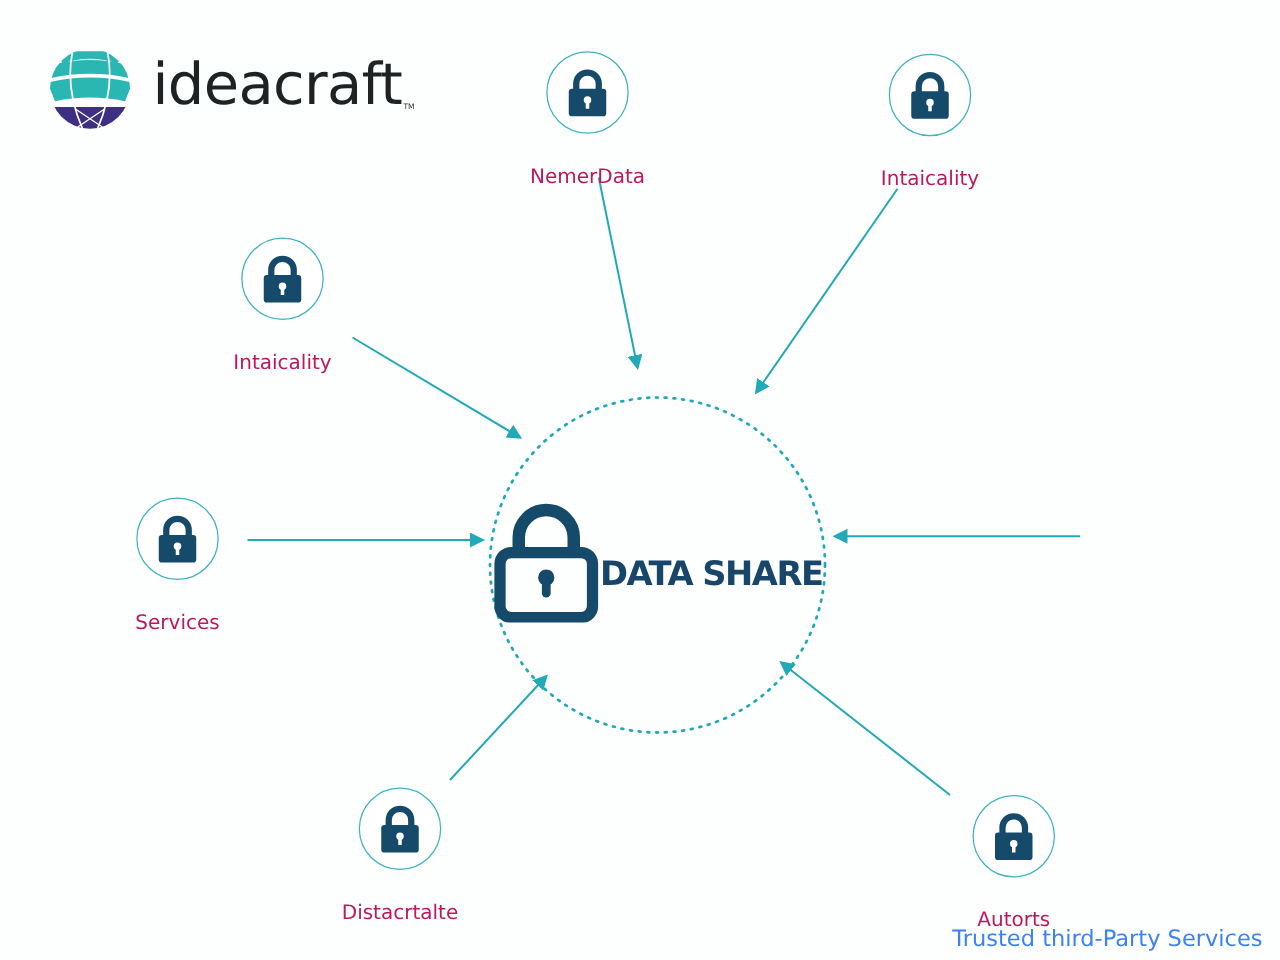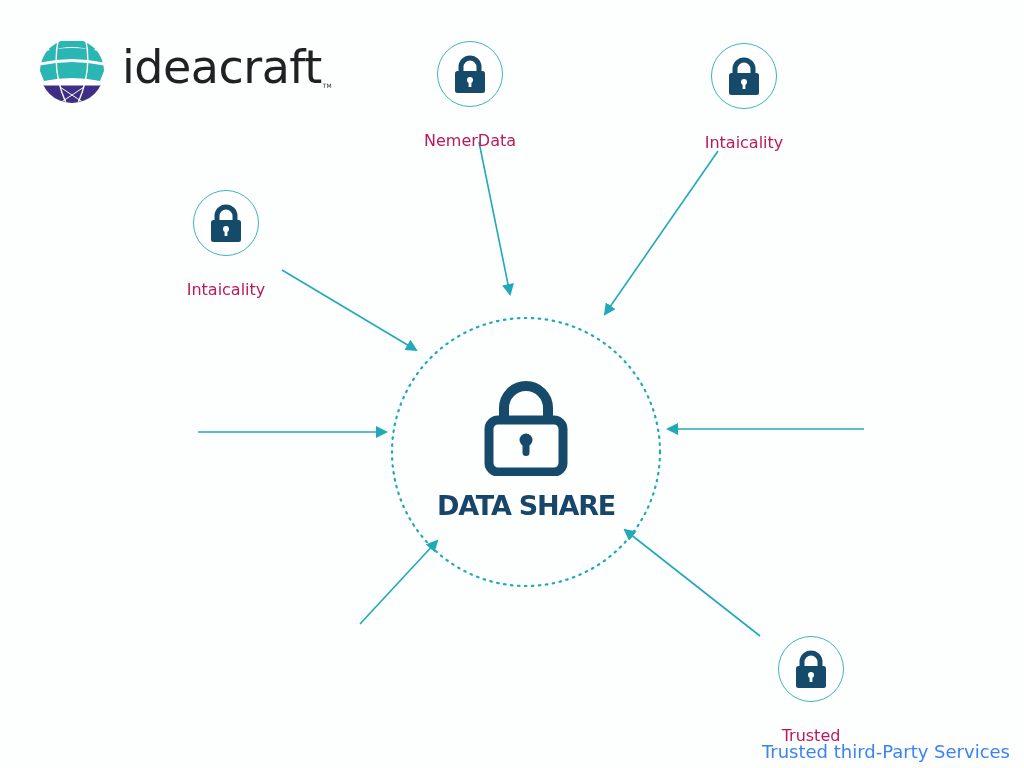--- a/index.html
+++ b/index.html
@@ -72,21 +72,20 @@
       color: #be185d;
       white-space: nowrap;
     }
     .center-hub {
       position: absolute;
       left: 392px;
       top: 318px;
       width: 268px;
       height: 268px;
       display: flex;
-      flex-direction: column;
       align-items: center;
       justify-content: center;
     }
     .center-lock { width: 86px; height: 98px; margin-top: -6px; }
     .center-title {
       margin-top: 14px;
       font-family: "DejaVu Sans", "Liberation Sans", sans-serif;
       font-weight: bold;
       font-size: 27px;
       letter-spacing: -1.2px;
@@ -188,30 +187,52 @@
       <svg viewBox="0 0 38 40">
         <path d="M10 19 V13 A9 9 0 0 1 28 13 V19" fill="none" stroke="#164a6b" stroke-width="5"></path>
         <rect x="4" y="17" width="30" height="22" rx="2.5" fill="#164a6b"></rect>
         <circle cx="19" cy="26" r="3" fill="#ffffff"></circle>
         <rect x="17.6" y="26" width="2.8" height="7" fill="#ffffff"></rect>
       </svg>
     </div>
     <div class="node-label">Intaicality</div>
   </div>
 
-
-
+  <div class="node" style="left:72px; top:398px;">
+    <div class="node-circle">
+      <svg viewBox="0 0 38 40">
+        <path d="M10 19 V13 A9 9 0 0 1 28 13 V19" fill="none" stroke="#164a6b" stroke-width="5"></path>
+        <rect x="4" y="17" width="30" height="22" rx="2.5" fill="#164a6b"></rect>
+        <circle cx="19" cy="26" r="3" fill="#ffffff"></circle>
+        <rect x="17.6" y="26" width="2.8" height="7" fill="#ffffff"></rect>
+      </svg>
+    </div>
+    <div class="node-label">Services</div>
+  </div>
+
+
+  <div class="node" style="left:250px; top:630px;">
+    <div class="node-circle">
+      <svg viewBox="0 0 38 40">
+        <path d="M10 19 V13 A9 9 0 0 1 28 13 V19" fill="none" stroke="#164a6b" stroke-width="5"></path>
+        <rect x="4" y="17" width="30" height="22" rx="2.5" fill="#164a6b"></rect>
+        <circle cx="19" cy="26" r="3" fill="#ffffff"></circle>
+        <rect x="17.6" y="26" width="2.8" height="7" fill="#ffffff"></rect>
+      </svg>
+    </div>
+    <div class="node-label">Distacrtalte</div>
+  </div>
 
   <div class="node" style="left:741px; top:636px;">
     <div class="node-circle">
       <svg viewBox="0 0 38 40">
         <path d="M10 19 V13 A9 9 0 0 1 28 13 V19" fill="none" stroke="#164a6b" stroke-width="5"></path>
         <rect x="4" y="17" width="30" height="22" rx="2.5" fill="#164a6b"></rect>
         <circle cx="19" cy="26" r="3" fill="#ffffff"></circle>
         <rect x="17.6" y="26" width="2.8" height="7" fill="#ffffff"></rect>
       </svg>
     </div>
-    <div class="node-label">Trusted</div>
+    <div class="node-label">Autorts</div>
   </div>
 
   <div class="footer-caption">Trusted third-Party Services</div>
 
 </div>
 
 </body></html>

